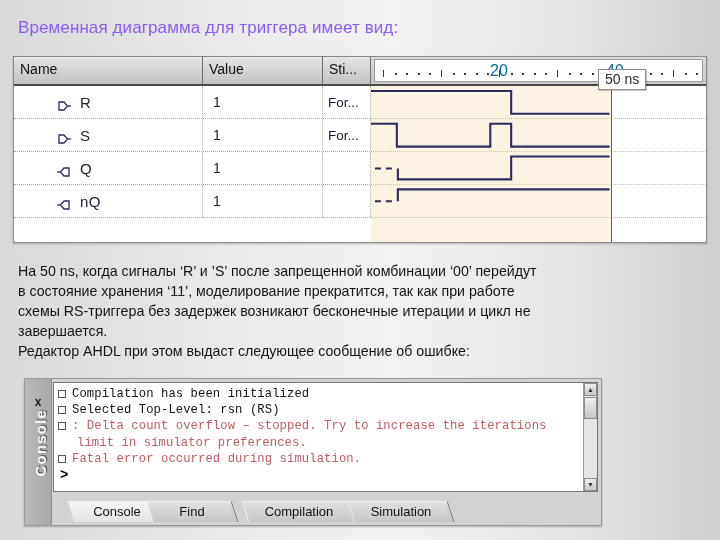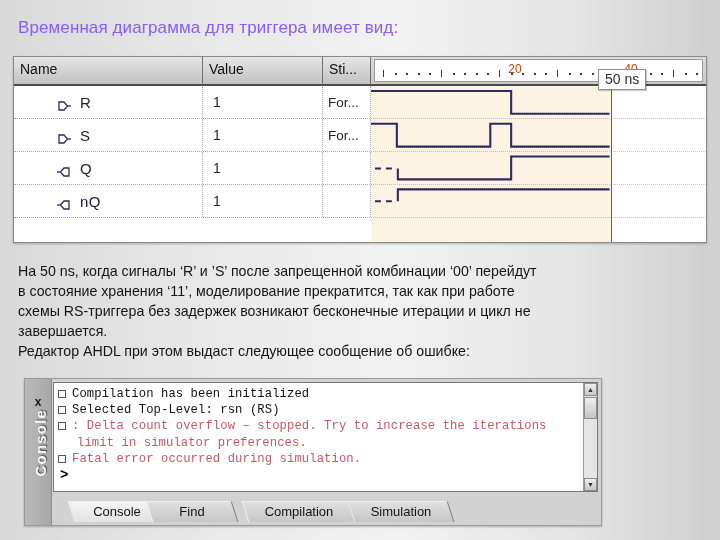--- a/index.html
+++ b/index.html
@@ -45,23 +45,22 @@
     padding:2px 3px 0 3px;
   }
   .ruler-inner{
     position:relative;height:23px;background:#fff;
     border:1px solid #9a9a9a;box-sizing:border-box;overflow:hidden;
   }
   .tick{position:absolute;bottom:4px;width:1px;height:5px;background:#3a3a3a;}
   .tick.major{height:7px;}
   .tick-dot{position:absolute;bottom:6px;width:2px;height:2px;background:#3a3a3a;}
   .tick-lbl{
-    position:absolute;top:2px;font-size:12px;color:#c2410c;
+    position:absolute;top:2px;font-size:16px;color:#0369a1;
     transform:translateX(-50%);
-    margin-left:16px;
   }
 
   
   .grid-area{position:absolute;left:0;top:29px;right:0;bottom:0;background:#fff;}
   .row{
     position:absolute;left:0;right:0;height:33px;
     border-bottom:1px dotted #a7a7a7;box-sizing:border-box;
   }
   .row .lbl-cell{
     position:absolute;left:0;top:0;width:189px;height:100%;

